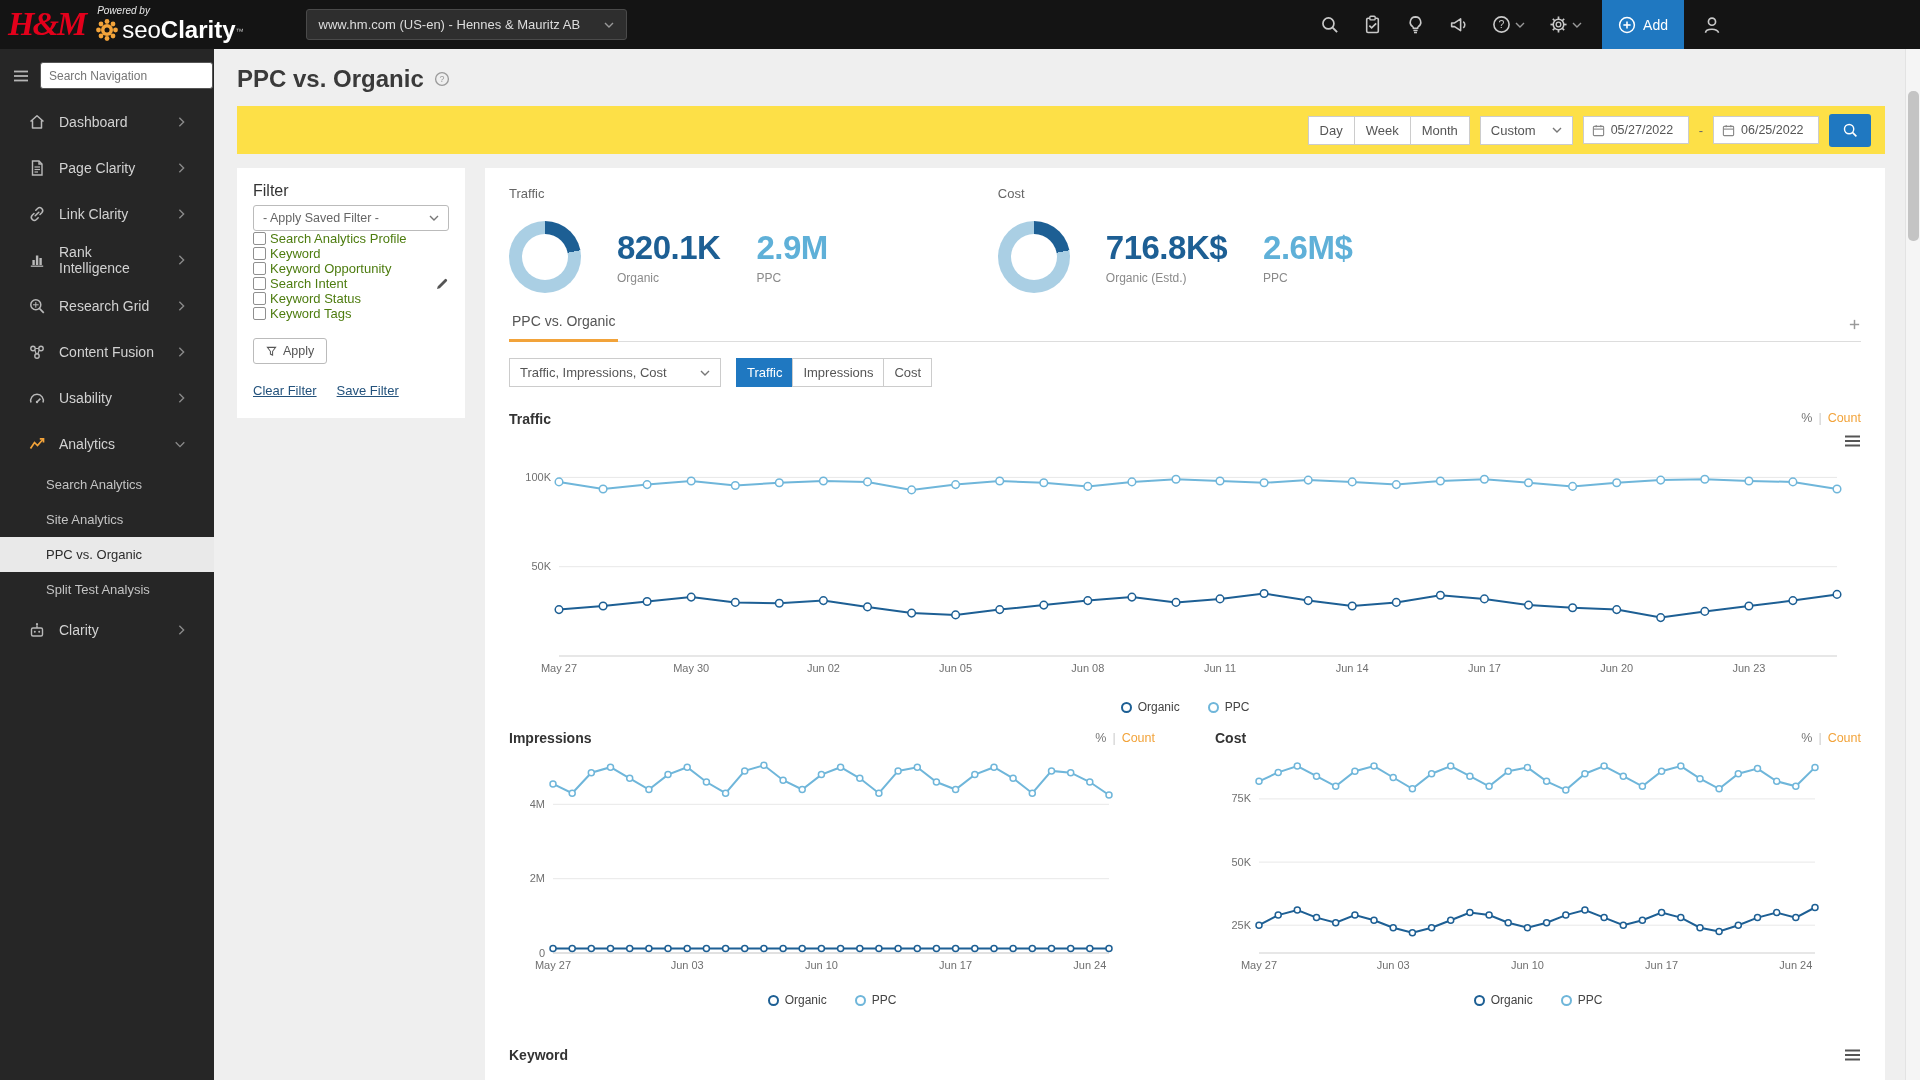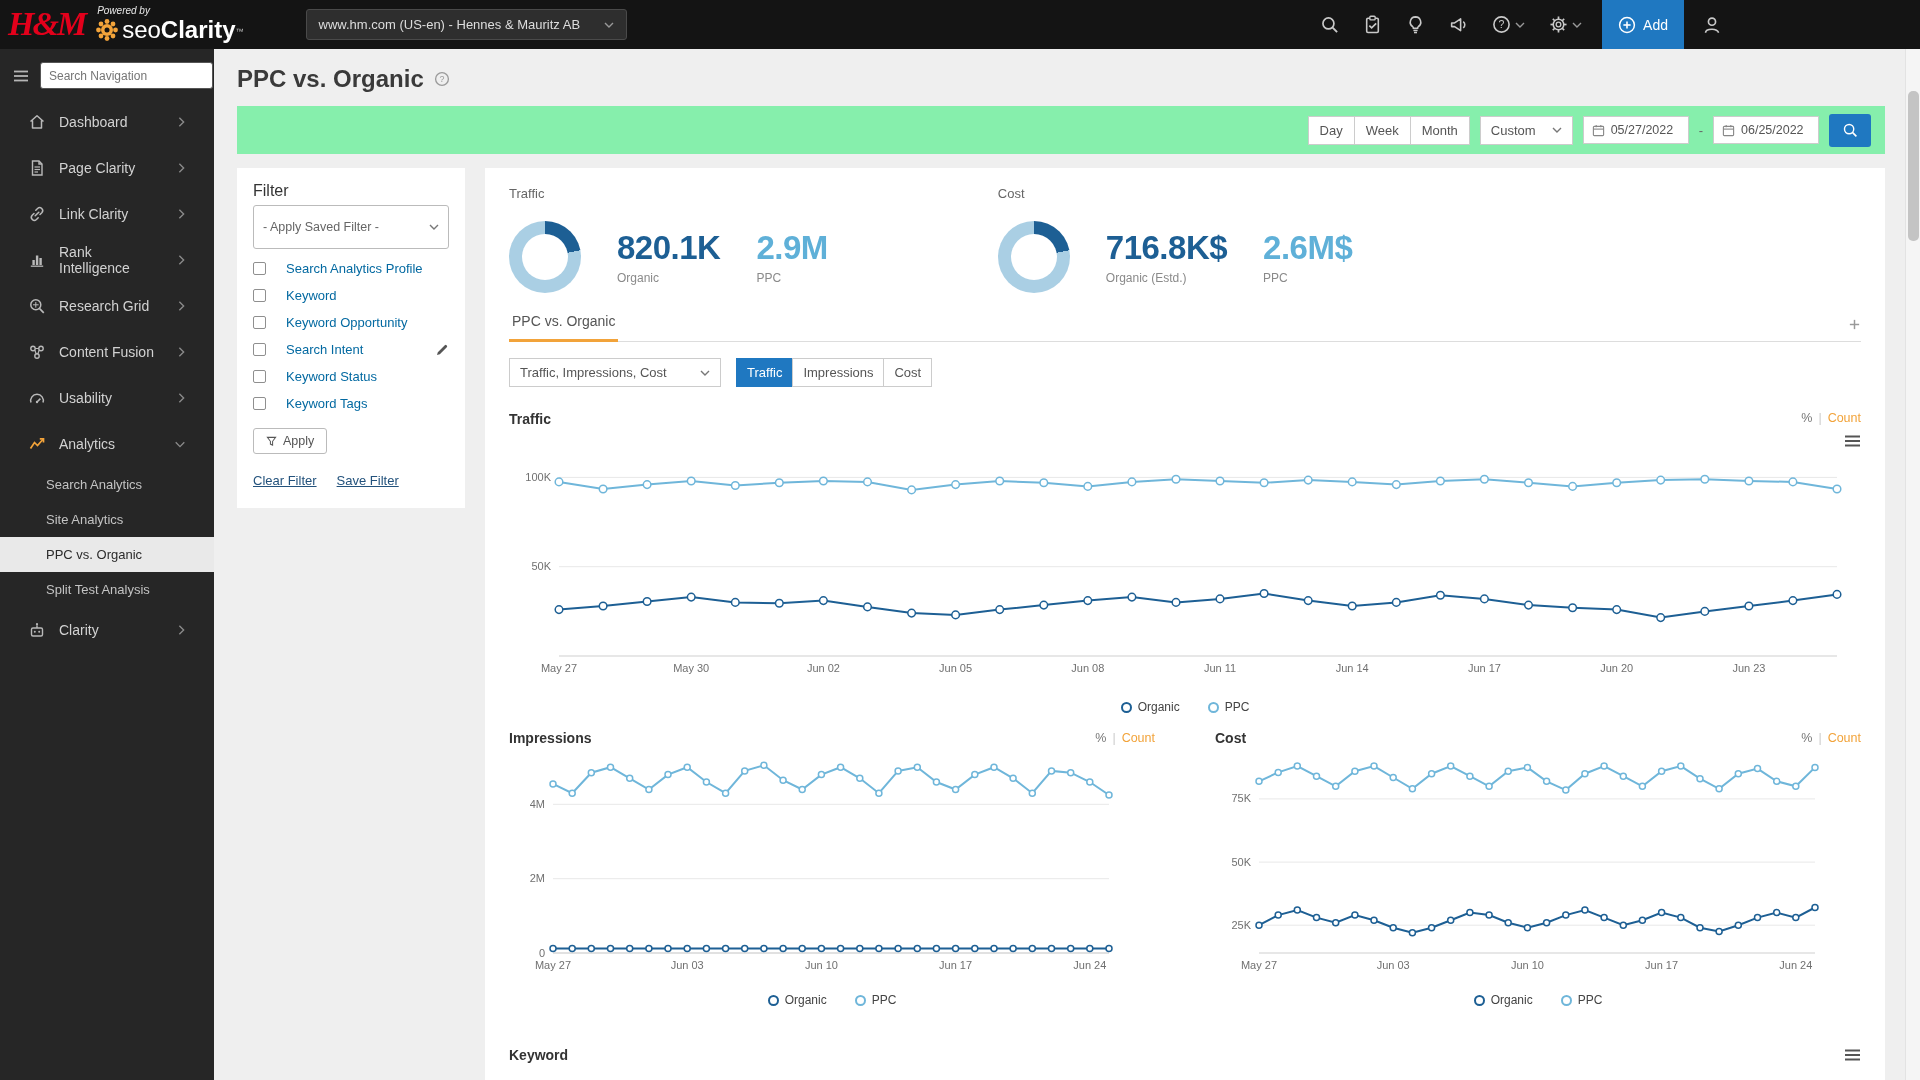--- a/index.html
+++ b/index.html
@@ -45,37 +45,37 @@
   .nav-chev.down { width:12px; height:9px; }
   .sub-item { padding:0 14px 0 46px; height:35px; display:flex; align-items:center; font-size:13px; color:#c3c3c3; cursor:pointer; }
   .sub-item.active { background:#e9e9e9; color:#2b2b2b; }
 
   
   .main { position:absolute; left:214px; top:49px; right:15px; bottom:0; overflow:hidden; background:#efefef; padding:0 20px 0 23px; }
   .page-head { display:flex; align-items:center; gap:10px; margin-top:16px; }
   .page-title { font-size:24px; font-weight:bold; color:#3a3a3a; }
   .help-ic { width:16px; height:16px; color:#9a9a9a; cursor:pointer; }
 
-  .toolbar { margin-top:13px; height:48px; background:#86efac; display:flex; align-items:center; justify-content:flex-end; gap:10px; padding:0 14px; }
+  .toolbar { margin-top:13px; height:48px; background:#fde047; display:flex; align-items:center; justify-content:flex-end; gap:10px; padding:0 14px; }
   .seg { display:flex; }
   .seg button { border:1px solid #ccc; background:#fff; color:#555; font-size:13px; padding:6px 11px; margin-left:-1px; cursor:pointer; font-family:inherit; }
   .select-box { border:1px solid #ccc; background:#fff; color:#555; font-size:13px; padding:6px 10px; display:flex; align-items:center; gap:16px; cursor:pointer; }
   .date-box { border:1px solid #ccc; background:#fff; padding:6px 8px; display:flex; align-items:center; gap:6px; width:106px; }
   .cal { width:13px; height:13px; color:#888; flex:0 0 13px; }
   .date-box input { border:none; width:100%; font-size:12.5px; color:#555; outline:none; padding:0; font-family:inherit; background:transparent; }
   .dash { color:#666; font-size:13px; }
   .search-btn { width:42px; height:33px; background:#1f78c1; border:none; border-radius:3px; color:#fff; display:flex; align-items:center; justify-content:center; cursor:pointer; }
   .sb-ic { width:16px; height:16px; }
 
   .content { display:flex; gap:20px; margin-top:14px; align-items:flex-start; }
 
   .filter-card { width:228px; background:#fff; padding:14px 16px 20px; }
   .filter-title { font-size:16px; color:#333; margin-bottom:5px; }
-  .saved-filter { border:1px solid #bbb; border-radius:3px; padding:14px 9px; font-size:12.5px; color:#666; display:flex; justify-content:space-between; align-items:center; cursor:pointer; }
-  .check-row { display:flex; align-items:center; gap:20px; margin-top:12px; font-size:13px; color:#0369a1; }
+  .saved-filter { border:1px solid #bbb; border-radius:3px; padding:5px 9px; font-size:12.5px; color:#666; display:flex; justify-content:space-between; align-items:center; cursor:pointer; }
+  .check-row { display:flex; align-items:center; gap:4px; font-size:13px; color:#4d7c0f; }
   .cbox { width:13px; height:13px; border:1px solid #8f8f8f; border-radius:2px; background:#fff; flex:0 0 13px; cursor:pointer; }
   .pencil { margin-left:auto; width:14px; height:14px; color:#555; cursor:pointer; }
   .apply-btn { margin-top:17px; border:1px solid #bbb; border-radius:3px; background:#fff; color:#555; font-size:12.5px; padding:5px 12px; display:inline-flex; align-items:center; gap:6px; cursor:pointer; font-family:inherit; }
   .funnel { width:11px; height:11px; color:#555; }
   .filter-links { margin-top:19px; display:flex; gap:20px; font-size:13px; }
   .filter-links a { color:#23527c; text-decoration:underline; cursor:pointer; }
 
   .main-card { flex:1; background:#fff; padding:18px 24px 30px; min-height:1000px; position:relative; }
 
   .summary { display:flex; gap:170px; }

